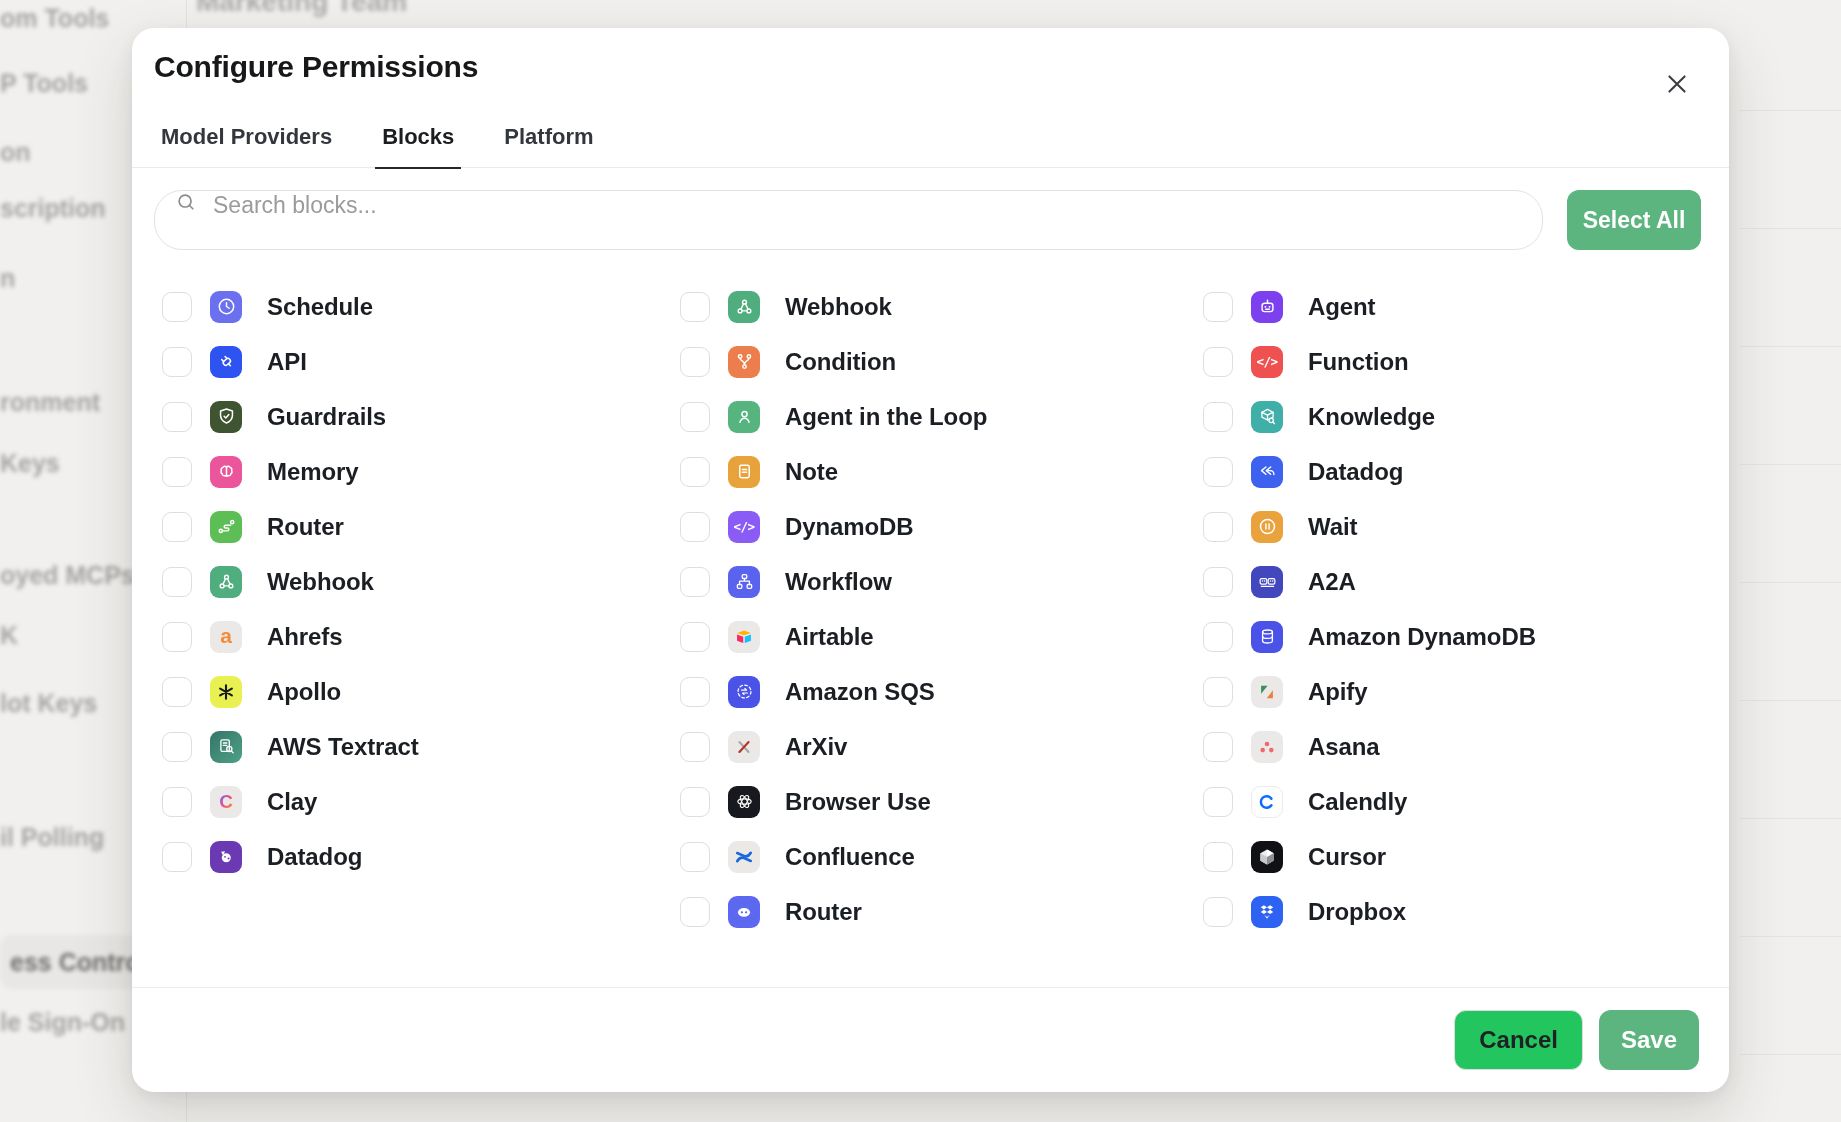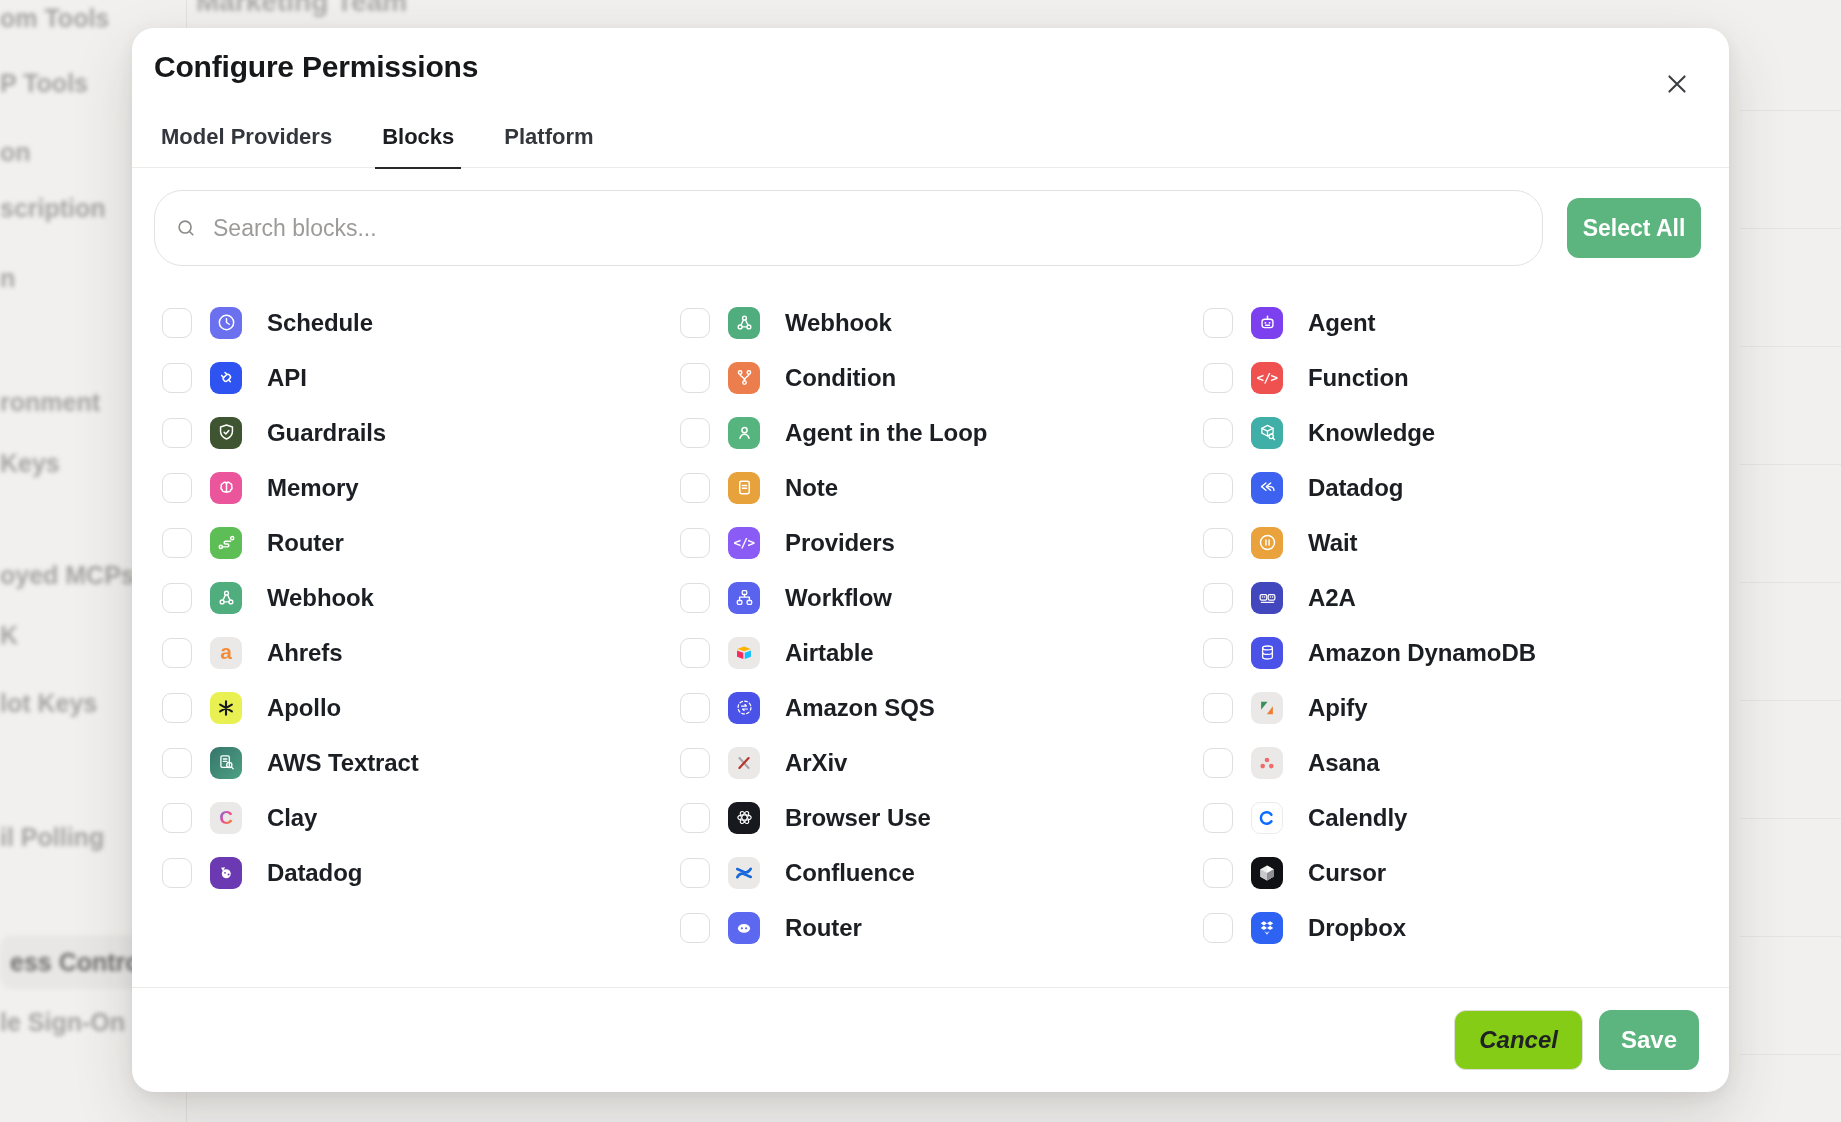--- a/index.html
+++ b/index.html
@@ -23,43 +23,43 @@
   .modal-header{position:relative;height:140px;flex:none;border-bottom:1px solid #ECEBE9;
                 padding:22px 28px 0 22px;box-sizing:border-box;}
   .modal-title{font-size:30px;font-weight:700;color:#17181A;letter-spacing:-.2px;}
   .close-btn{position:absolute;top:38px;right:34px;width:36px;height:36px;border:none;
              background:transparent;cursor:pointer;display:flex;align-items:center;justify-content:center;padding:0;}
   .tabs{position:absolute;left:22px;bottom:0;display:flex;gap:36px;}
   .tab{font-size:22px;font-weight:600;color:#33363C;padding:0 7px 17px;cursor:pointer;}
   .tab.active{color:#1B1D21;border-bottom:2.5px solid #26282C;margin-bottom:-1.5px;}
   
   .search-row{flex:none;display:flex;align-items:center;gap:24px;padding:22px 28px 0 22px;}
-  .search-box{flex:1;height:76px;border:1.5px solid #E3E2E0;border-radius:28px;background:#fff;
-              display:flex;align-items:center;padding:0 20px;gap:14px;box-sizing:border-box;}
+  .search-box{flex:1;height:60px;border:1.5px solid #E3E2E0;border-radius:28px;background:#fff;
+              display:flex;align-items:flex-start;padding:0 20px;gap:14px;box-sizing:border-box;}
   .search-box input{border:none;outline:none;font-size:23px;color:#3A3D42;flex:1;
                     font-family:"Liberation Sans",sans-serif;background:transparent;}
   .search-box input::placeholder{color:#9C9B99;}
   .btn-select-all{width:134px;height:60px;border-radius:12px;border:none;cursor:pointer;
                   color:#fff;font-size:23px;font-weight:600;font-family:"Liberation Sans",sans-serif;}
   
   .list{flex:1;padding:29px 0 0 30px;display:grid;grid-template-columns:518px 523px 1fr;
         align-content:start;overflow:hidden;}
   .col{display:flex;flex-direction:column;}
   .row{height:55px;display:flex;align-items:center;cursor:pointer;}
   .cb{width:30px;height:30px;border:1.7px solid #DFDEDC;border-radius:9px;background:#fff;
       flex:none;box-sizing:border-box;}
   .tile{width:32px;height:32px;border-radius:9px;margin-left:18px;flex:none;
         display:flex;align-items:center;justify-content:center;overflow:hidden;box-sizing:border-box;}
   .lbl{margin-left:25px;font-size:24px;font-weight:600;color:#1B1E23;letter-spacing:-.1px;white-space:nowrap;}
   
   .footer{flex:none;height:105px;border-top:1px solid #ECEBE9;display:flex;align-items:center;
           justify-content:flex-end;gap:16px;padding:0 30px;box-sizing:border-box;}
-  .btn-cancel{height:60px;min-width:113px;border-radius:12px;background:#84cc16;cursor:pointer;
+  .btn-cancel{height:60px;min-width:113px;border-radius:12px;background:#22c55e;cursor:pointer;
               border:1.5px solid #DEDDDB;font-size:24px;font-weight:600;color:#1F2125;
-              padding:0 24px;font-family:"Liberation Sans",sans-serif;font-style:italic;}
+              padding:0 24px;font-family:"Liberation Sans",sans-serif;}
   .btn-save{height:60px;min-width:87px;border-radius:12px;border:none;cursor:pointer;color:#fff;
             font-size:24px;font-weight:600;padding:0 22px;font-family:"Liberation Sans",sans-serif;}
 </style>
 </head>
 <body>
 
 <div>
   <div class="bg-divider"></div>
   <div class="bg-heading">Marketing Team</div>
   <div id="bg-sidebar">
@@ -272,21 +272,21 @@
               <path d="M9.6 9.6h4.8M9.6 12.8h4.8"></path>
             </svg>
           </span>
           <span class="lbl">Note</span>
         </div>
         <div class="row">
           <span class="cb"></span>
           <span class="tile" style="background: rgb(138, 92, 245);">
             <span style="font-size:12.5px;font-weight:700;color:#fff;letter-spacing:-.5px;font-family:'DejaVu Sans Mono',monospace">&lt;/&gt;</span>
           </span>
-          <span class="lbl">Providers</span>
+          <span class="lbl">DynamoDB</span>
         </div>
         <div class="row">
           <span class="cb"></span>
           <span class="tile" style="background: rgb(90, 99, 237);">
             <svg width="21" height="21" viewBox="0 0 24 24" fill="none" stroke="#fff" stroke-width="1.5" stroke-linecap="round" stroke-linejoin="round">
               <rect x="9.4" y="4.2" width="5.2" height="4.4" rx="1.2"></rect>
               <rect x="3.8" y="15.4" width="5.2" height="4.4" rx="1.2"></rect>
               <rect x="15" y="15.4" width="5.2" height="4.4" rx="1.2"></rect>
               <path d="M12 8.6v3M12 11.6H6.4v3.8M12 11.6h5.6v3.8"></path>
             </svg>

